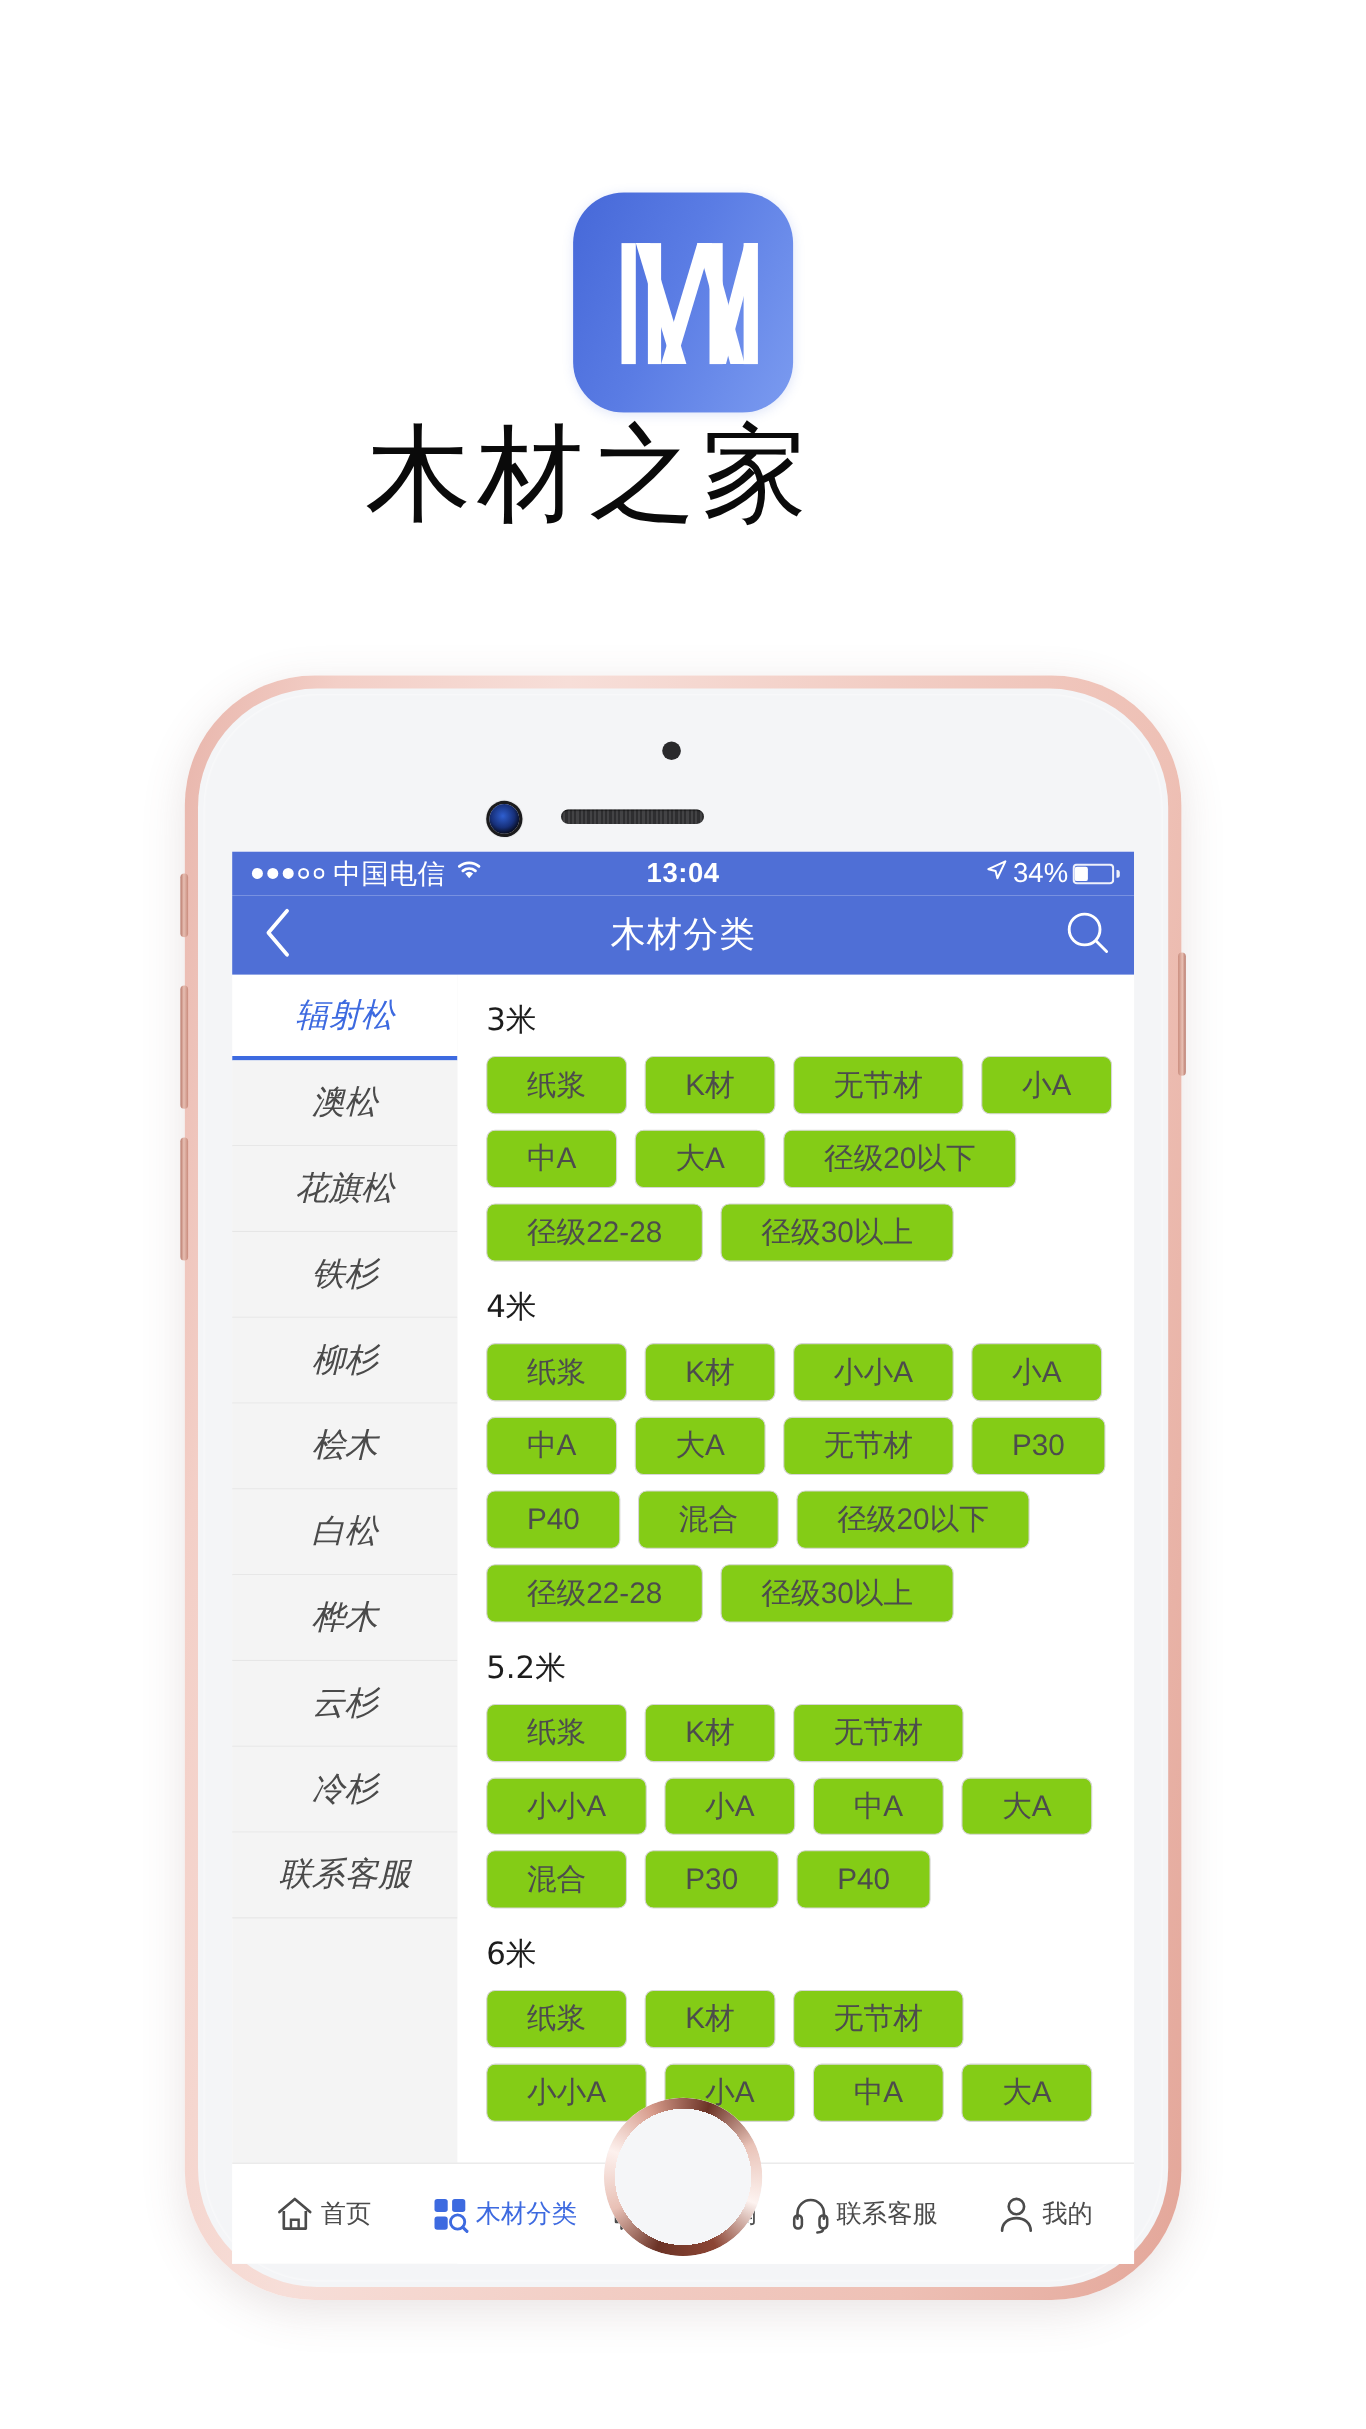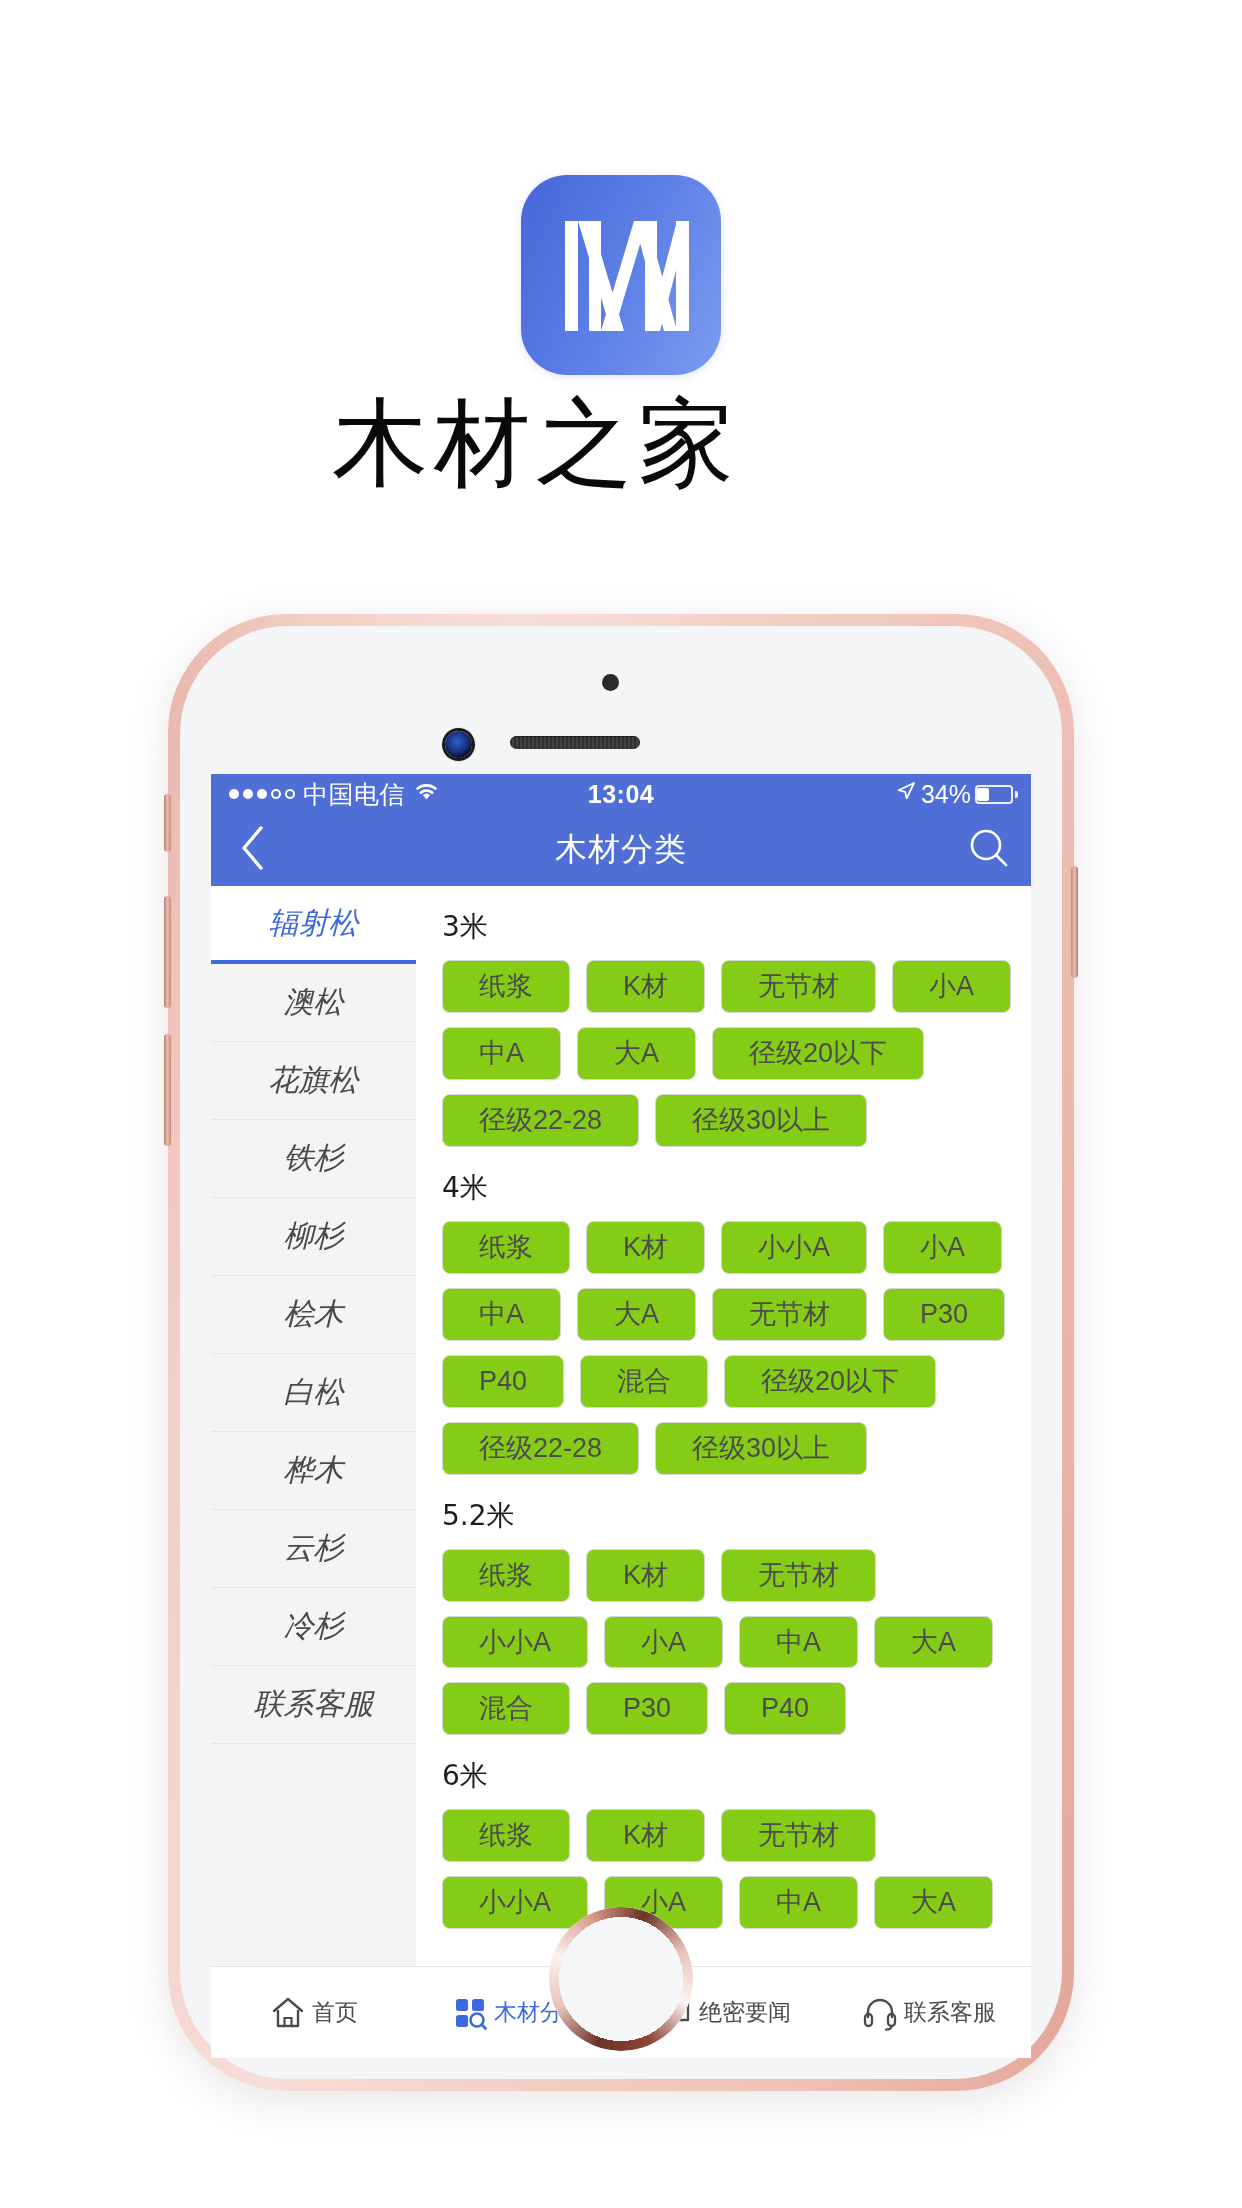--- a/index.html
+++ b/index.html
@@ -24,21 +24,21 @@
     height: 200px;
     border-radius: 46px;
     background: linear-gradient(115deg, #4668d8 0%, #5a7ce4 45%, #7b9bf0 100%);
     box-shadow: 0 2px 10px rgba(90,120,220,0.18);
   }
   .app-logo svg { display:block; }
 
   .app-title {
     position: absolute;
     left: 0;
-    top: 388px;
+    top: 376px;
     width: 1072px;
     text-align: center;
     font-size: 96px;
     line-height: 110px;
     letter-spacing: 6px;
     color: #0a0a0a;
     font-weight: 400;
     font-family: "DejaVu Sans", "Liberation Sans", sans-serif;
   }
 
@@ -490,19 +490,28 @@
           <div class="tab-ico">
             <svg width="38" height="38" viewBox="0 0 38 38">
               <path d="M7 23v-5a12 12 0 0 1 24 0v5" fill="none" stroke="currentColor" stroke-width="2.4" stroke-linecap="round"></path>
               <rect x="4" y="20" width="7" height="12" rx="3.4" fill="none" stroke="currentColor" stroke-width="2.3"></rect>
               <rect x="27" y="20" width="7" height="12" rx="3.4" fill="none" stroke="currentColor" stroke-width="2.3"></rect>
               <path d="M30.5 32c0 2.4-2.6 3.6-5.5 3.6" fill="none" stroke="currentColor" stroke-width="2.2" stroke-linecap="round"></path>
             </svg>
           </div>
           <span>联系客服</span>
         </div>
+        <div class="tab">
+          <div class="tab-ico">
+            <svg width="38" height="38" viewBox="0 0 38 38">
+              <circle cx="19" cy="12" r="7" fill="none" stroke="currentColor" stroke-width="2.4"></circle>
+              <path d="M6 34c0-7.2 5.8-11.5 13-11.5S32 26.8 32 34" fill="none" stroke="currentColor" stroke-width="2.4" stroke-linecap="round"></path>
+            </svg>
+          </div>
+          <span>我的</span>
+        </div>
       </div>
   </div>
 
   <div class="home-btn">
     <div class="home-ring"></div>
   </div>
 </div>
 
 </body></html>

